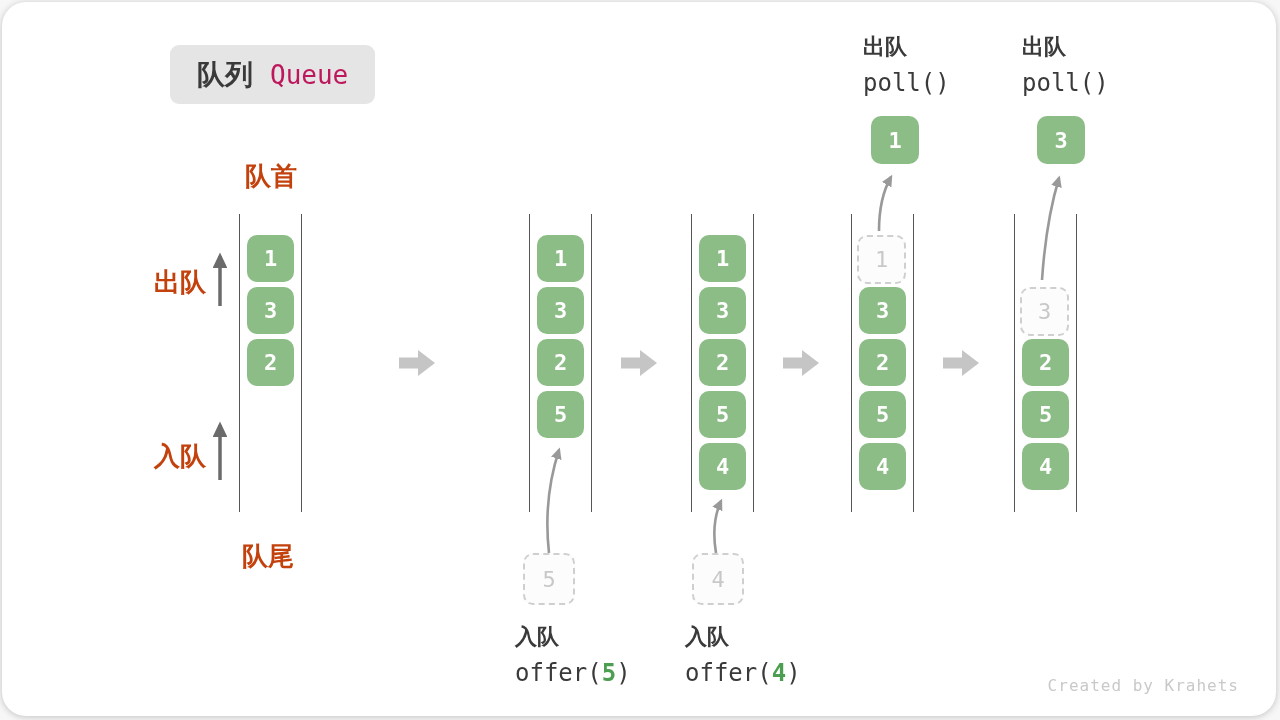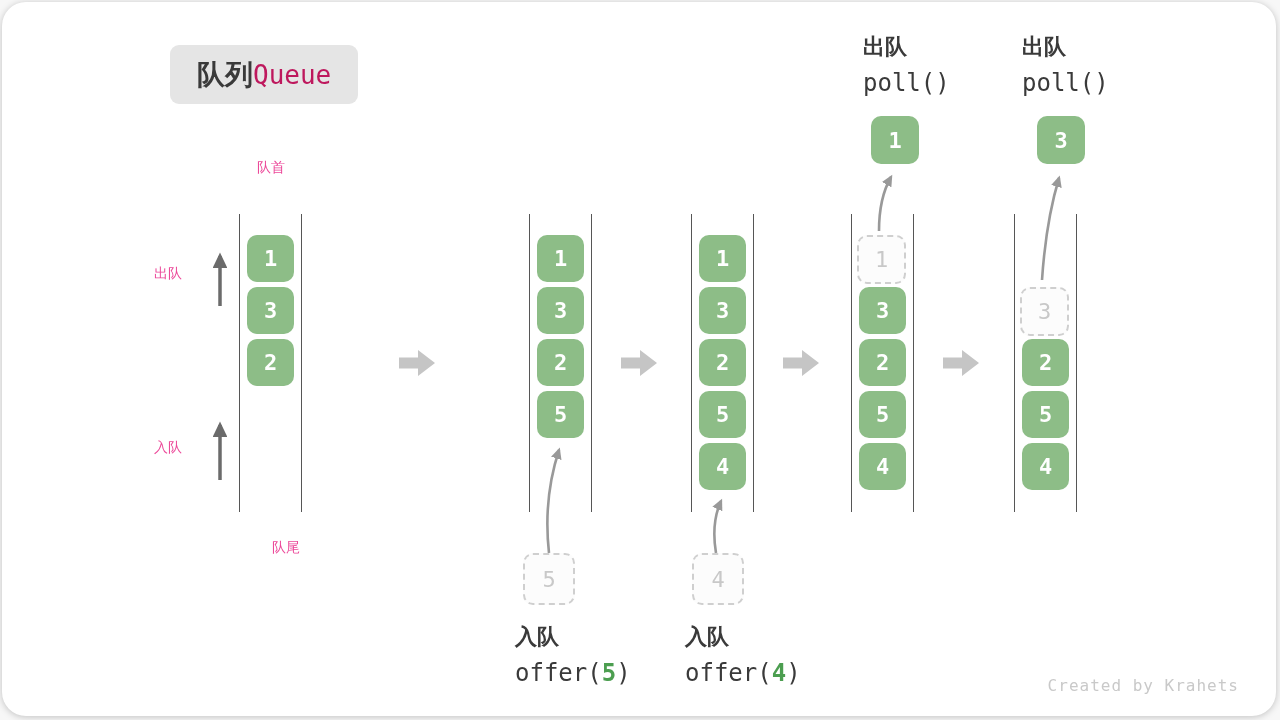--- a/index.html
+++ b/index.html
@@ -3,28 +3,28 @@
 <meta charset="utf-8">
 <style>
   html,body{margin:0;padding:0;background:#f7f7f7;width:1280px;height:720px;overflow:hidden;
     font-family:"Liberation Sans","DejaVu Sans",sans-serif;}
   .canvas{position:absolute;left:2px;top:2px;width:1274px;height:714px;background:#ffffff;
     border-radius:24px;box-shadow:0 1px 7px rgba(0,0,0,0.22);}
   .overlay{position:absolute;left:0;top:0;width:1280px;height:720px;pointer-events:none;}
 
   
   .badge{position:absolute;left:168px;top:43px;height:59px;padding:0 27px;background:#e5e5e5;
-    border-radius:9px;display:inline-flex;align-items:center;gap:0;}
+    border-radius:9px;display:inline-flex;align-items:center;gap:17px;}
   .badge-zh{font-size:28px;font-weight:bold;color:#3a3a3a;}
   .badge-en{font-family:"DejaVu Sans Mono","Liberation Mono",monospace;font-size:26px;color:#be185d;}
 
   
-  .cjk{position:absolute;font-size:14px;font-weight:normal;color:#ec4899;white-space:nowrap;}
+  .cjk{position:absolute;font-size:26px;font-weight:bold;color:#c2410c;white-space:nowrap;}
   .lbl-front{left:240px;top:157px;width:58px;text-align:center;}
-  .lbl-rear{left:240px;top:537px;width:58px;text-align:right;}
+  .lbl-rear{left:240px;top:537px;width:58px;text-align:left;}
   .lbl-deq{left:152px;top:263px;}
   .lbl-enq{left:152px;top:437px;}
 
   
   .queue{position:absolute;top:212px;width:63px;height:298px;box-sizing:border-box;
     border-left:1.5px solid #565656;border-right:1.5px solid #565656;}
   .q1{left:237px;} .q2{left:527px;} .q3{left:689px;} .q4{left:849px;} .q5{left:1012px;}
   .box{position:absolute;left:7px;width:47px;height:47px;border-radius:10px;background:#8dbd87;
     color:#ffffff;font-family:"DejaVu Sans Mono","Liberation Mono",monospace;font-size:22px;font-weight:bold;
     display:flex;align-items:center;justify-content:center;}

